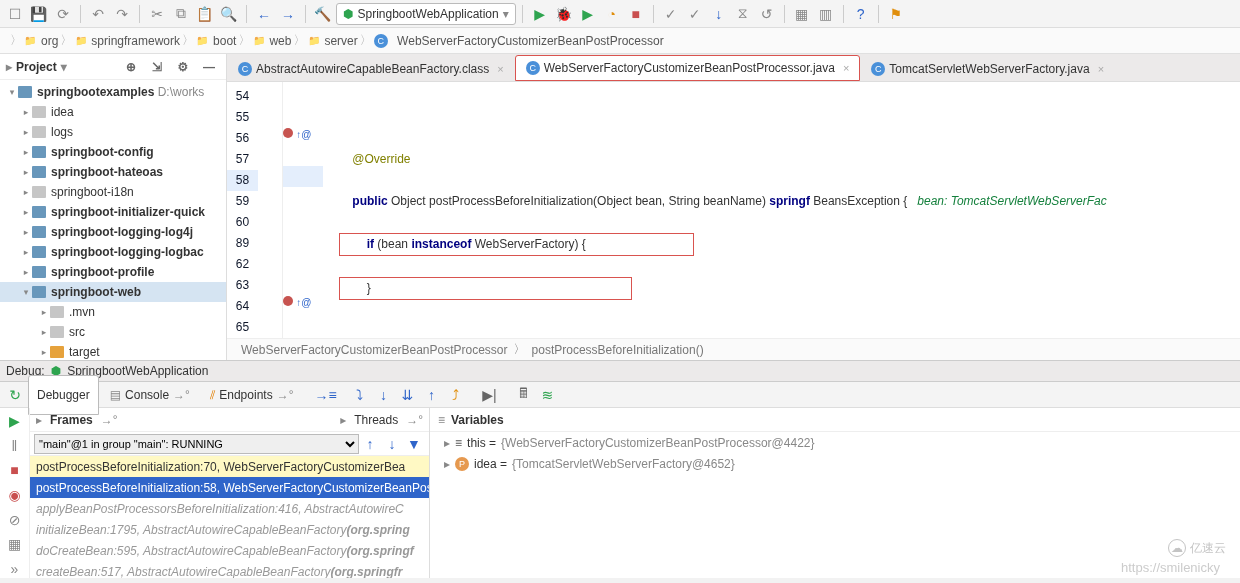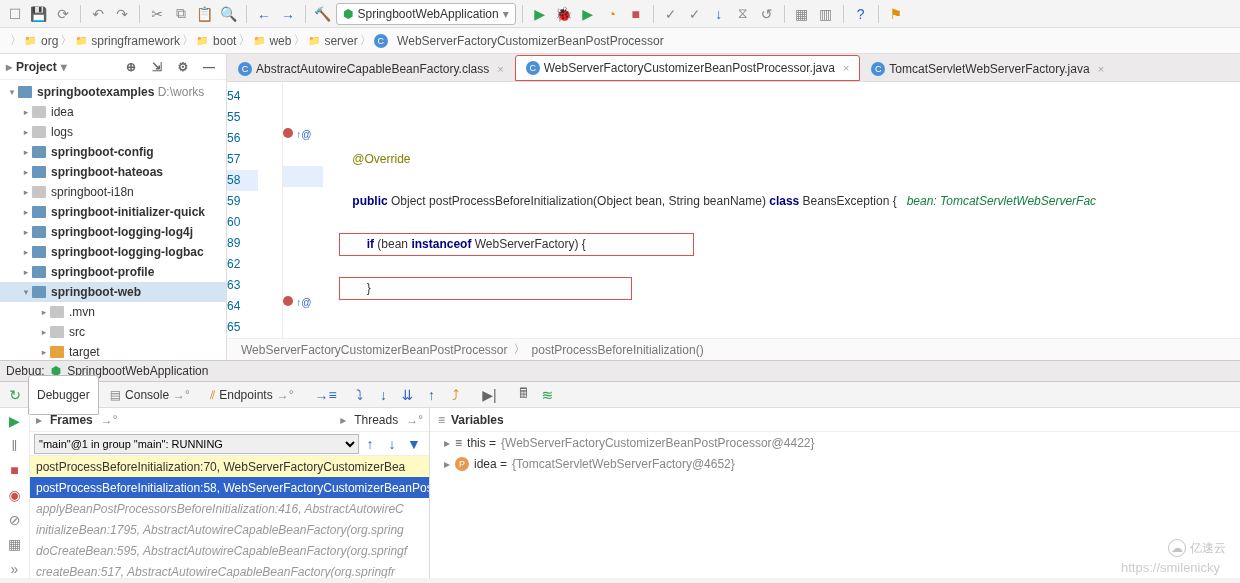--- a/index.html
+++ b/index.html
@@ -28,21 +28,21 @@
   .folder-icon.module{ background:#6897bb; }
   .editor-area { flex: 1; display: flex; flex-direction: column; background: #fff; overflow:hidden;}
   .editor-tabs { height: 28px; display: flex; align-items: flex-end; border-bottom: 1px solid #ddd; background:#eceaea;}
   .etab { height: 26px; padding: 0 10px; display: flex; align-items: center; gap: 4px; border:1px solid transparent; border-bottom:none; font-size:12px; cursor:pointer;}
   .etab.active { background:#fff; border-color:#bbb; border-radius:3px 3px 0 0;}
   .etab.boxed { border:1px solid #d9534f; }
   .etab .close { color:#aaa; font-size:11px; margin-left:4px;}
   .circ { width:14px;height:14px;border-radius:50%;display:inline-flex;align-items:center;justify-content:center;font-size:9px;color:#fff;}
   .circ.c-blue{background:#4a90d9;} .circ.c-orange{background:#e6994f;}
   .code-wrap { flex:1; display:flex; overflow:hidden; font-family:"Consolas","JetBrains Mono",monospace; font-size:13px; line-height:21px;}
-  .gutter { width:56px; text-align:left; color:#0369a1; padding-right:24px; user-select:none; border-right:1px solid #eee; padding-top:4px;}
+  .gutter { width:56px; text-align:center; color:#0f172a; padding-right:24px; user-select:none; border-right:1px solid #eee; padding-top:4px;}
   .gutter-marks { width:40px; position:relative;}
   .code { flex:1; white-space:pre; padding-top:4px; padding-left:16px; overflow:hidden;}
   .code .kw{color:#000080;font-weight:bold;} .code .ann{color:#808000;} .code .cm{color:#15803d;font-style:italic;} 
   .hl-line{background:#e4eefc;}
   .redbox{border:1px solid #d9534f;}
   .crumb2{height:22px;border-top:1px solid #eee;display:flex;align-items:center;padding-left:14px;color:#777;background:#fafafa;font-size:12px;}
   .debug-bar{height:22px;background:#eceaea;border-top:1px solid #ccc;border-bottom:1px solid #ccc;display:flex;align-items:center;padding:0 6px;gap:6px;font-size:12px;}
   .debug-tabs{height:26px;display:flex;align-items:center;background:#f4f4f4;border-bottom:1px solid #ddd;padding:0 4px;gap:2px;}
   .dtab{height:40px;padding:16px 8px;display:flex;align-items:center;gap:4px;border:1px solid transparent;cursor:pointer;}
   .dtab.active{background:#fff;border-color:#bbb;border-radius:3px 3px 0 0;}
@@ -50,21 +50,21 @@
   .debug-left-icons{width:30px;border-right:1px solid #eee;display:flex;flex-direction:column;align-items:center;padding-top:4px;gap:6px;}
   .frames-pane{width:400px;border-right:1px solid #ddd;display:flex;flex-direction:column;}
   .frames-header{height:24px;border-bottom:1px solid #eee;display:flex;align-items:center;padding:0 6px;gap:8px;}
   .thread-sel{height:24px;border-bottom:1px solid #eee;display:flex;align-items:center;padding:0 4px;}
   .thread-sel select{flex:1;height:20px;border:1px solid #bbb;font-size:11px;}
   .frame-list{flex:1;overflow:hidden;}
   .frame-row{height:21px;display:flex;align-items:center;padding:0 6px;font-size:12px;white-space:nowrap;overflow:hidden;}
   .frame-row.lib{color:#999;font-style:italic;}
   .frame-row.yellow{background:#fff9c4;}
   .frame-row.selected{background:#2f65ca;color:#fff;}
-  .pkg{color:#999;}
+  .pkg{color:#999;font-weight:bold;}
   .vars-pane{flex:1;display:flex;flex-direction:column;}
   .vars-header{height:24px;border-bottom:1px solid #eee;display:flex;align-items:center;padding:0 8px;gap:6px;}
   .var-row{height:21px;display:flex;align-items:center;padding-left:14px;gap:5px;font-size:12px;}
   .watermark{position:absolute;right:20px;bottom:8px;color:#ccc;font-size:13px;}
   .yisu{position:absolute;right:14px;bottom:26px;color:#c4c4c4;font-size:13px;display:flex;align-items:center;gap:4px;}
   .gut-icon{display:inline-block;width:10px;height:10px;border-radius:50%;}
   .gut-red{background:#c75450;}
   .tiny-arrow-blue{color:#2f65ca;font-size:10px;}
   .green{color:#2ea44f;} .red{color:#c94f4f;} .blue{color:#2f65ca;} .orange{color:#e08e0b;} .grey{color:#888;}
   .topborder{border-top:1px solid #ccc;}
@@ -270,21 +270,21 @@
         <div style="height:21px"></div>
           <div style="height:21px"></div>
           <div style="height:21px"></div>
           <div style="height:21px"></div>
           <div style="height:21px"></div>
         <div style="height:21px"><span class="gut-icon gut-red"></span> <span class="tiny-arrow-blue">↑@</span></div>
       </div>
       <div class="code">
 <div> </div>
 <div>    <span class="ann">@Override</span></div>
-<div>    <span class="kw">public</span><span> Object postProcessBeforeInitialization(Object bean, String beanName) </span><span class="kw">class</span><span> BeansException {   </span><span class="cm">bean: TomcatServletWebServerFac</span></div>
+<div>    <span class="kw">public</span><span> Object postProcessBeforeInitialization(Object bean, String beanName) </span><span class="kw">springf</span><span> BeansException {   </span><span class="cm">bean: TomcatServletWebServerFac</span></div>
 <div><span class="redbox" style="display:inline-block;padding:0 0;">        <span class="kw">if</span><span> (bean </span><span class="kw">instanceof</span><span> WebServerFactory) {</span>                                </span></div>
 <div><span class="redbox" style="display:inline-block;">        <span>}</span>                                                                              </span></div>
 
 
 
 
 
 
       </div>
     </div>

